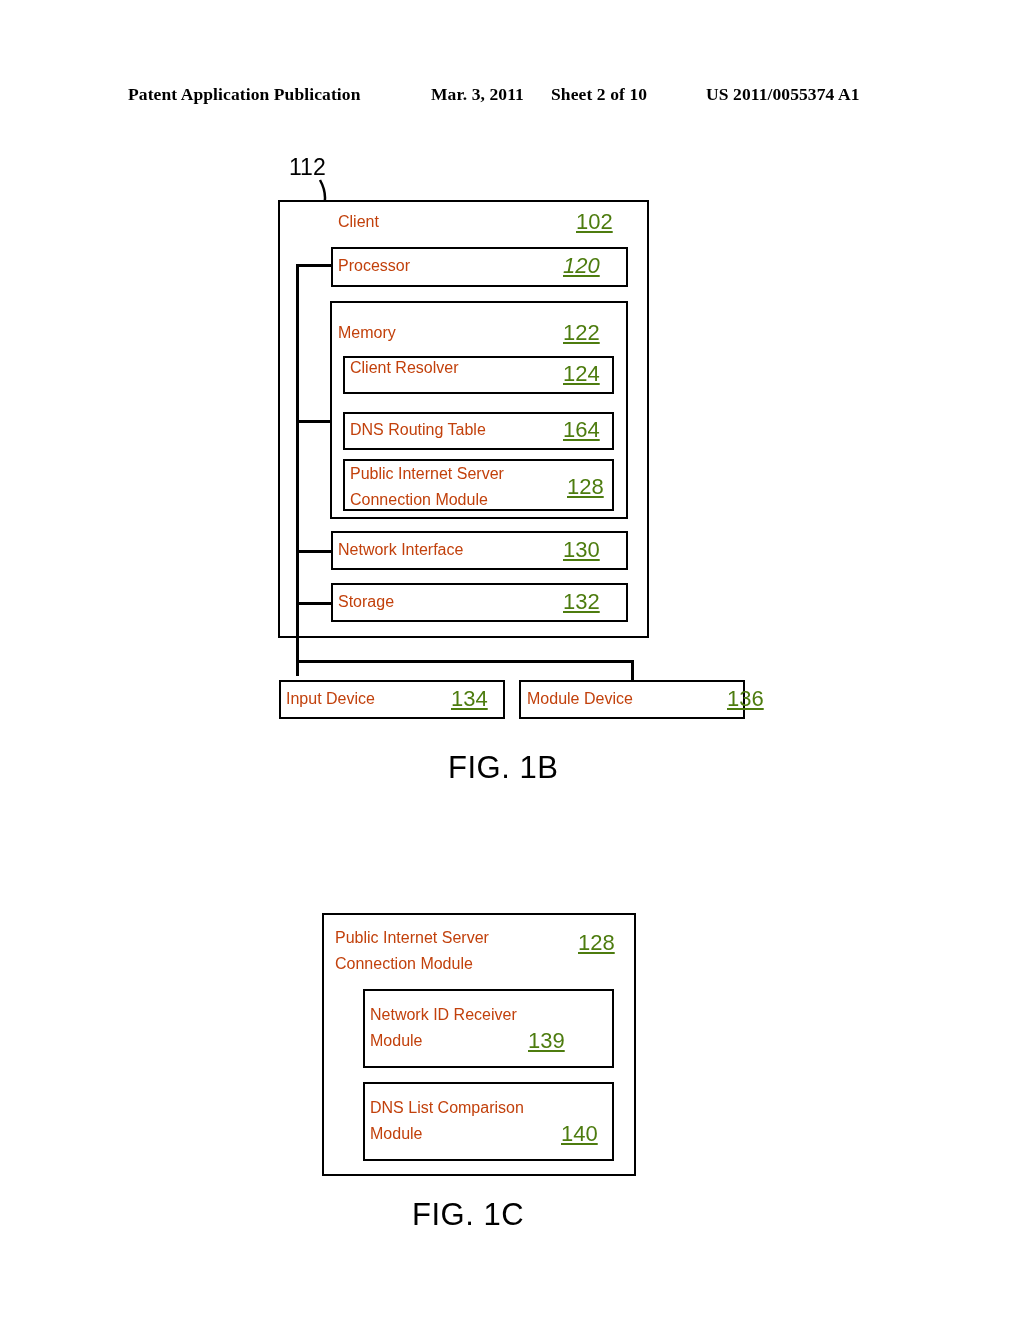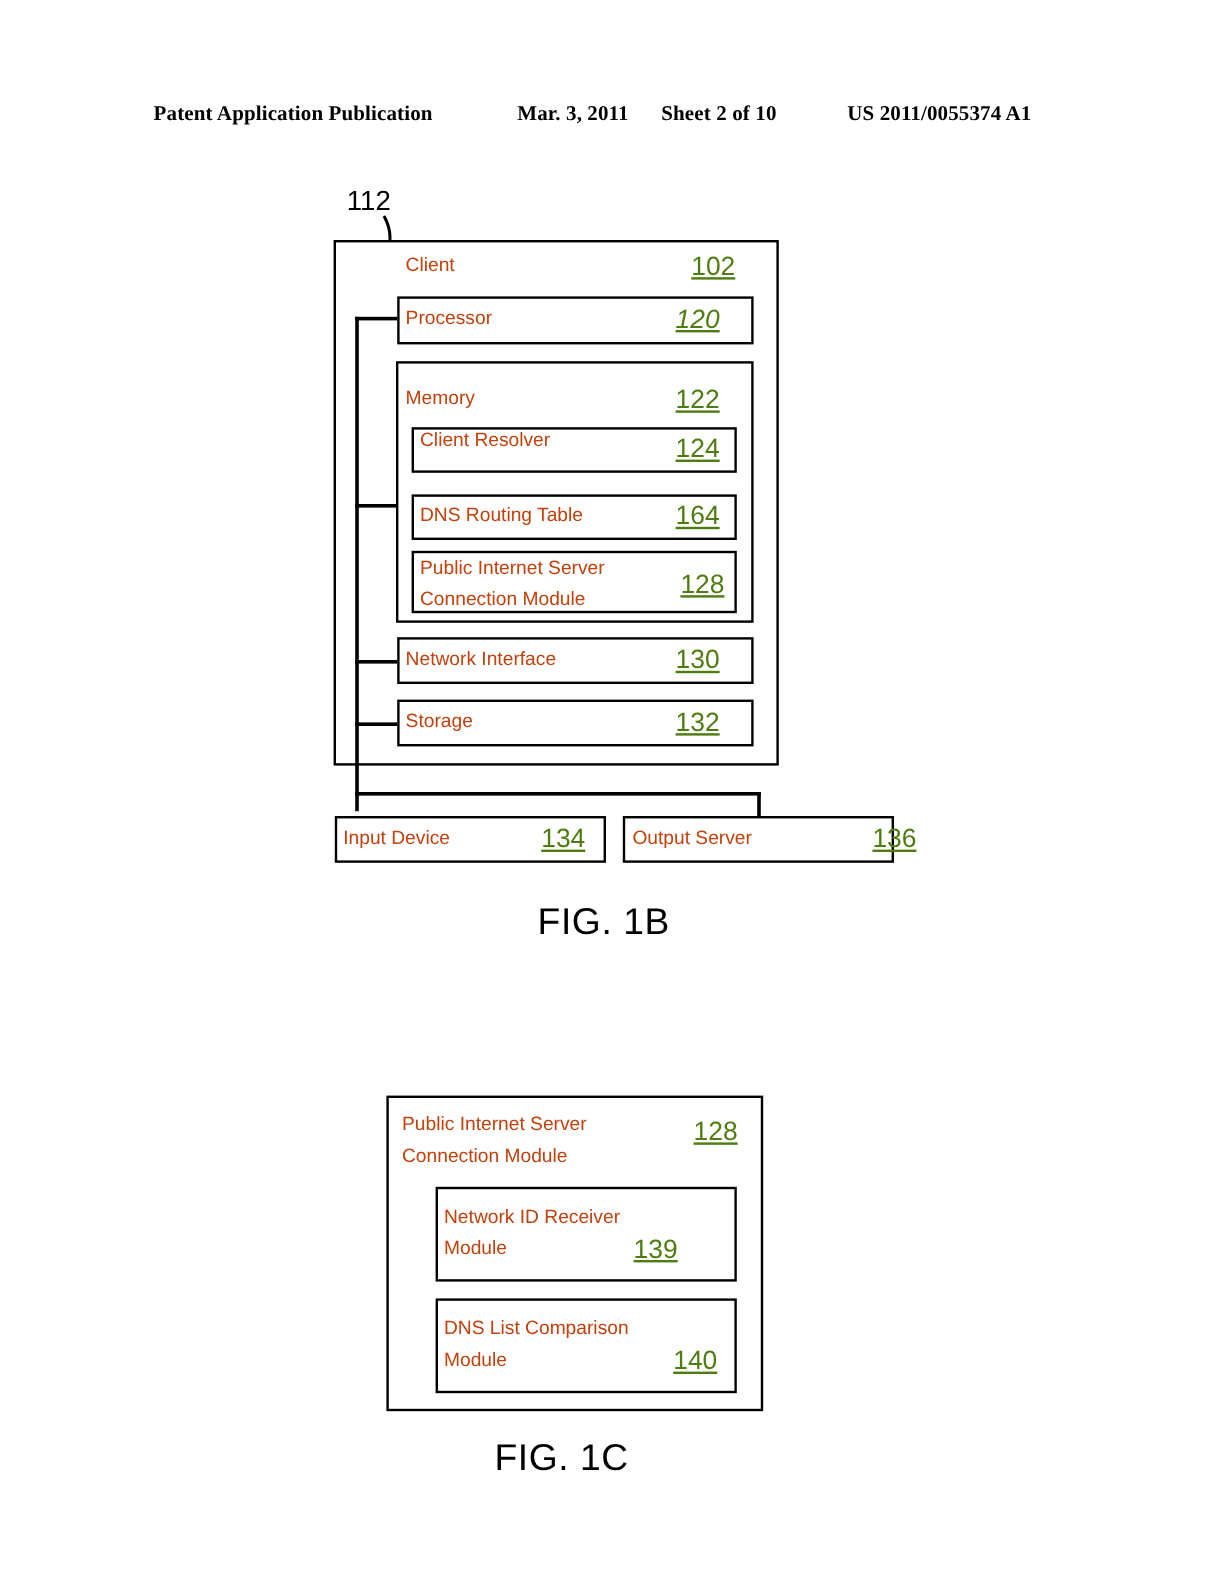--- a/index.html
+++ b/index.html
@@ -152,21 +152,21 @@
   <div class="refnum" style="left:563px; top:589px;">132</div>
 
   <div class="line-h" style="left:296px; top:660px; width:338px;"></div>
   <div class="line-v" style="left:631px; top:660px; height:21px;"></div>
 
   <div class="box" style="left:279px; top:680px; width:226px; height:39px;"></div>
   <div class="rowlabel" style="left:286px; top:686px;">Input Device</div>
   <div class="refnum" style="left:451px; top:686px;">134</div>
 
   <div class="box" style="left:519px; top:680px; width:226px; height:39px;"></div>
-  <div class="rowlabel" style="left:527px; top:686px;">Output Server</div>
+  <div class="rowlabel" style="left:527px; top:686px;">Module Device</div>
   <div class="refnum" style="left:691px; top:686px;margin-left:36px;">136</div>
 
   <div class="fig-caption" style="left:448px; top:750px;">FIG. 1B</div>
 </div>
 
 <div>
 
   <div class="box" style="left:322px; top:913px; width:314px; height:263px;"></div>
   <div class="rowlabel" style="left:335px; top:925px;">Public Internet Server
 Connection Module</div>

